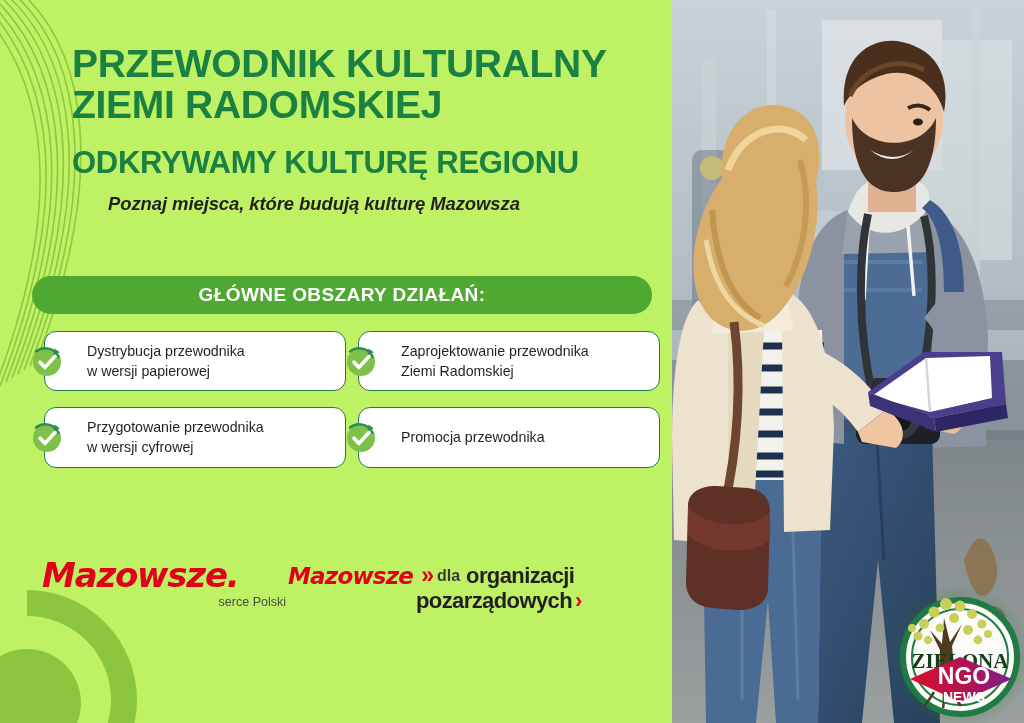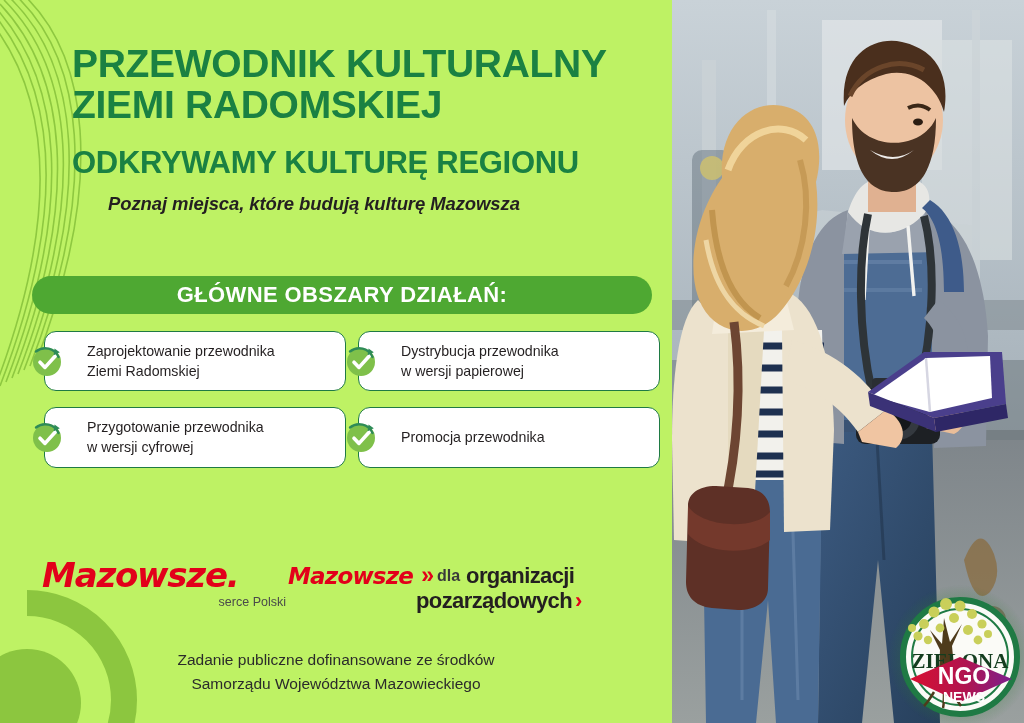--- a/index.html
+++ b/index.html
@@ -85,21 +85,21 @@
     width: 620px;
     height: 38px;
     background: #4ea832;
     border-radius: 19px;
     display: flex;
     align-items: center;
     justify-content: center;
   }
   .banner-text {
     color: #ffffff;
-    font-size: 22px;
+    font-size: 19px;
     font-weight: bold;
     letter-spacing: 0.4px;
   }
 
   
   .cards {
     position: absolute;
     left: 44px;
     top: 331px;
     width: 616px;
@@ -272,33 +272,33 @@
 
     <div class="cards">
 
       <div class="card">
         <svg class="check-icon" viewBox="0 0 40 40">
           <circle cx="19" cy="21" r="14" fill="#7fc04a"></circle>
           <path d="M12 21.2 L17 26.4 L27.5 14.8" stroke="#ffffff" stroke-width="3.6" fill="none" stroke-linecap="round" stroke-linejoin="round"></path>
           <path d="M30.5 16 A 14.5 14.5 0 0 0 8 10.5" stroke="#2e8b57" stroke-width="2.4" fill="none" stroke-linecap="round"></path>
           <path d="M26.5 7.5 L31.8 11.2 L25.6 14.2 Z" fill="#2e8b57"></path>
         </svg>
-        <span class="card-text">Zaprojektowanie przewodnika
-Ziemi Radomskiej</span>
+        <span class="card-text">Dystrybucja przewodnika
+w wersji papierowej</span>
       </div>
 
       <div class="card">
         <svg class="check-icon" viewBox="0 0 40 40">
           <circle cx="19" cy="21" r="14" fill="#7fc04a"></circle>
           <path d="M12 21.2 L17 26.4 L27.5 14.8" stroke="#ffffff" stroke-width="3.6" fill="none" stroke-linecap="round" stroke-linejoin="round"></path>
           <path d="M30.5 16 A 14.5 14.5 0 0 0 8 10.5" stroke="#2e8b57" stroke-width="2.4" fill="none" stroke-linecap="round"></path>
           <path d="M26.5 7.5 L31.8 11.2 L25.6 14.2 Z" fill="#2e8b57"></path>
         </svg>
-        <span class="card-text">Dystrybucja przewodnika
-w wersji papierowej</span>
+        <span class="card-text">Zaprojektowanie przewodnika
+Ziemi Radomskiej</span>
       </div>
 
       <div class="card">
         <svg class="check-icon" viewBox="0 0 40 40">
           <circle cx="19" cy="21" r="14" fill="#7fc04a"></circle>
           <path d="M12 21.2 L17 26.4 L27.5 14.8" stroke="#ffffff" stroke-width="3.6" fill="none" stroke-linecap="round" stroke-linejoin="round"></path>
           <path d="M30.5 16 A 14.5 14.5 0 0 0 8 10.5" stroke="#2e8b57" stroke-width="2.4" fill="none" stroke-linecap="round"></path>
           <path d="M26.5 7.5 L31.8 11.2 L25.6 14.2 Z" fill="#2e8b57"></path>
         </svg>
         <span class="card-text">Przygotowanie przewodnika
@@ -327,22 +327,20 @@
         <span class="ngo-maz">Mazowsze</span>
         <span class="ngo-chev">»</span>
         <span class="ngo-dla">dla</span>
         <span class="ngo-big">organizacji</span>
       </div>
       <div class="ngo-row2">
         <span class="ngo-big">pozarządowych</span><span class="ngo-arrow">›</span>
       </div>
     </div>
 
-    <div class="footer">Zadanie publiczne dofinansowane ze środków
-Samorządu Województwa Mazowieckiego</div>
 
   </div>
 
   <div class="photo">
     <svg width="352" height="723" viewBox="0 0 352 723">
       <defs>
         <linearGradient id="skyG" x1="0" y1="0" x2="0" y2="1">
           <stop offset="0" stop-color="#c9d2d8"></stop>
           <stop offset="0.45" stop-color="#aeb9c1"></stop>
           <stop offset="1" stop-color="#8e979d"></stop>

